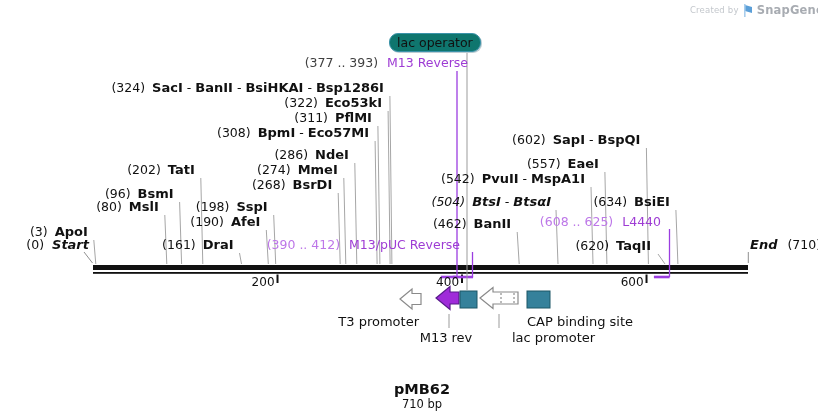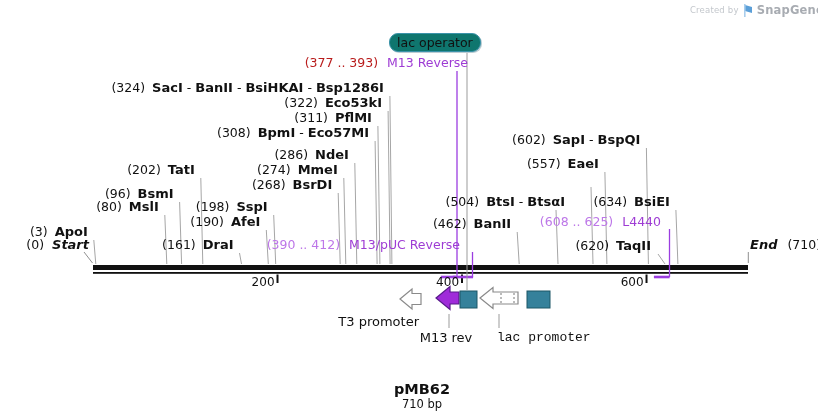--- a/index.html
+++ b/index.html
@@ -120,29 +120,31 @@
       <div class="lbl" style="right: 636.218px; top: 163px;"><span class="num">(202)</span><b>TatI</b></div>
       <div class="lbl" style="right: 498.761px; top: 178px;"><span class="num">(268)</span><b>BsrDI</b></div>
       <div class="lbl" style="right: 657.437px; top: 187px;"><span class="num">(96)</span><b>BsmI</b></div>
       <div class="lbl" style="right: 672.197px; top: 200px;"><span class="num">(80)</span><b>MslI</b></div>
       <div class="lbl" style="right: 563.338px; top: 200px;"><span class="num">(198)</span><b>SspI</b></div>
       <div class="lbl" style="right: 570.718px; top: 215px;"><span class="num">(190)</span><b>AfeI</b></div>
       <div class="lbl" style="right: 743.232px; top: 225px;"><span class="num">(3)</span><b>ApoI</b></div>
       <div class="lbl" style="right: 597.472px; top: 238px;"><span class="num">(161)</span><b>DraI</b></div>
       <div class="lbl" style="right: 190.634px; top: 133px;"><span class="num">(602)</span><b>SapI</b><span class="sep">-</span><b>BspQI</b></div>
       <div class="lbl" style="right: 232.148px; top: 157px;"><span class="num">(557)</span><b>EaeI</b></div>
-      <div class="lbl" style="right: 266px; top: 195px;"><span class="num">(504)</span><b>BtsI</b><span class="sep">-</span><b>BtsαI</b></div>
+      <div class="lbl" style="right: 245.986px; top: 172px;"><span class="num">(542)</span><b>PvuII</b><span class="sep">-</span><b>MspA1I</b></div>
+      <div class="lbl" style="right: 280px; top: 195px; font-style: italic;"><span class="num">(504)</span><b>BtsI</b><span class="sep">-</span><b>BtsαI</b></div>
       <div class="lbl" style="right: 161.113px; top: 195px;"><span class="num">(634)</span><b>BsiEI</b></div>
       <div class="lbl" style="right: 319.789px; top: 217px;"><span class="num">(462)</span><b>BanII</b></div>
       <div class="lbl" style="right: 180.028px; top: 239px;"><span class="num">(620)</span><b>TaqII</b></div>
       <div class="tick-lbl" style="right: 556.493px; top: 276px;">200</div>
       <div class="tick-lbl" style="right: 371.986px; top: 276px;">400</div>
       <div class="tick-lbl" style="right: 187.479px; top: 276px;">600</div>
       <div class="marker" style="right: 742px; top: 238px;"><span class="num">(0)</span><i>Start</i></div>
       <div class="marker" style="left: 737px; top: 238px;"><i>End</i><span class="num-after">(710)</span></div>
-      <div class="primer-lbl" style="right: 363px; top: 56px;"><span class="range" style="color:#b91c1c">(377 .. 393)</span><span class="pname" style="color:#9e3cd4">M13 Reverse</span></div>
+      <div class="primer-lbl" style="right: 363px; top: 56px;"><span class="range" style="color:#404040">(377 .. 393)</span><span class="pname" style="color:#9e3cd4">M13 Reverse</span></div>
       <div class="primer-lbl" style="right: 371px; top: 238px;"><span class="range" style="color:#bd77e8">(390 .. 412)</span><span class="pname" style="color:#9e3cd4">M13/pUC Reverse</span></div>
       <div class="primer-lbl" style="right: 170px; top: 215px;"><span class="range" style="color:#bd77e8">(608 .. 625)</span><span class="pname" style="color:#9e3cd4">L4440</span></div>
       <div class="feat-lbl" style="top: 315px; right: 412px;">T3 promoter</div>
       <div class="feat-lbl" style="top: 331px; left: 433px; transform: translateX(-50%);">M13 rev</div>
-      <div class="feat-lbl" style="top: 331px; left: 484px; font-family: Liberation Mono, monospace;">lac promoter</div>
+      <div class="feat-lbl" style="top: 331px; left: 499px;">lac promoter</div>
+      <div class="feat-lbl" style="top: 315px; left: 514px;">CAP binding site</div>
     </div>
 </div>
 
 </body></html>

